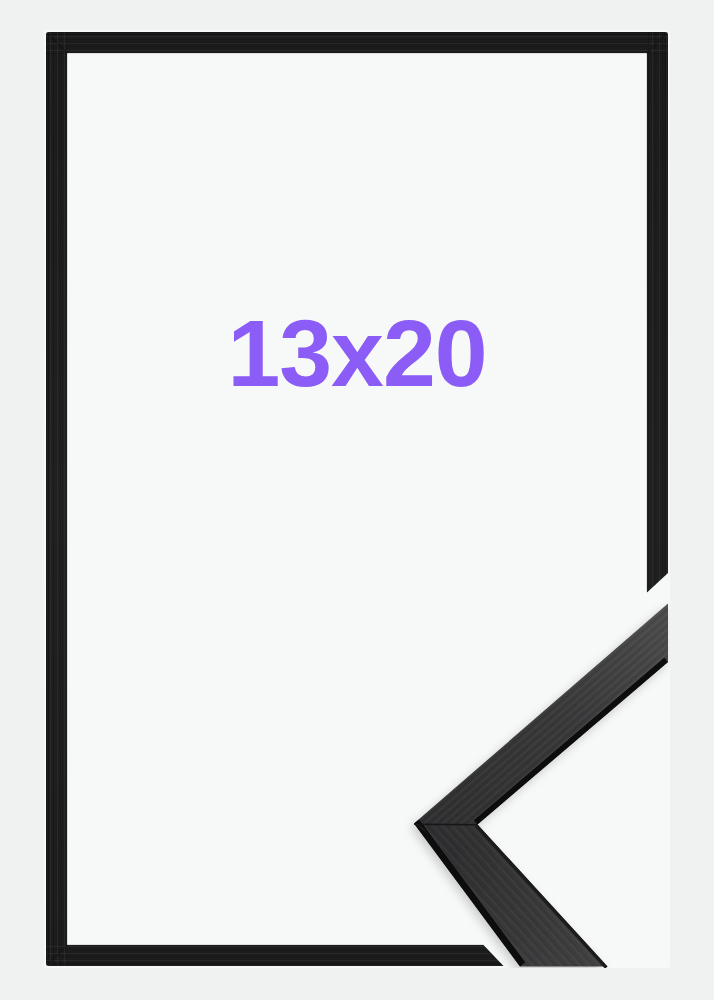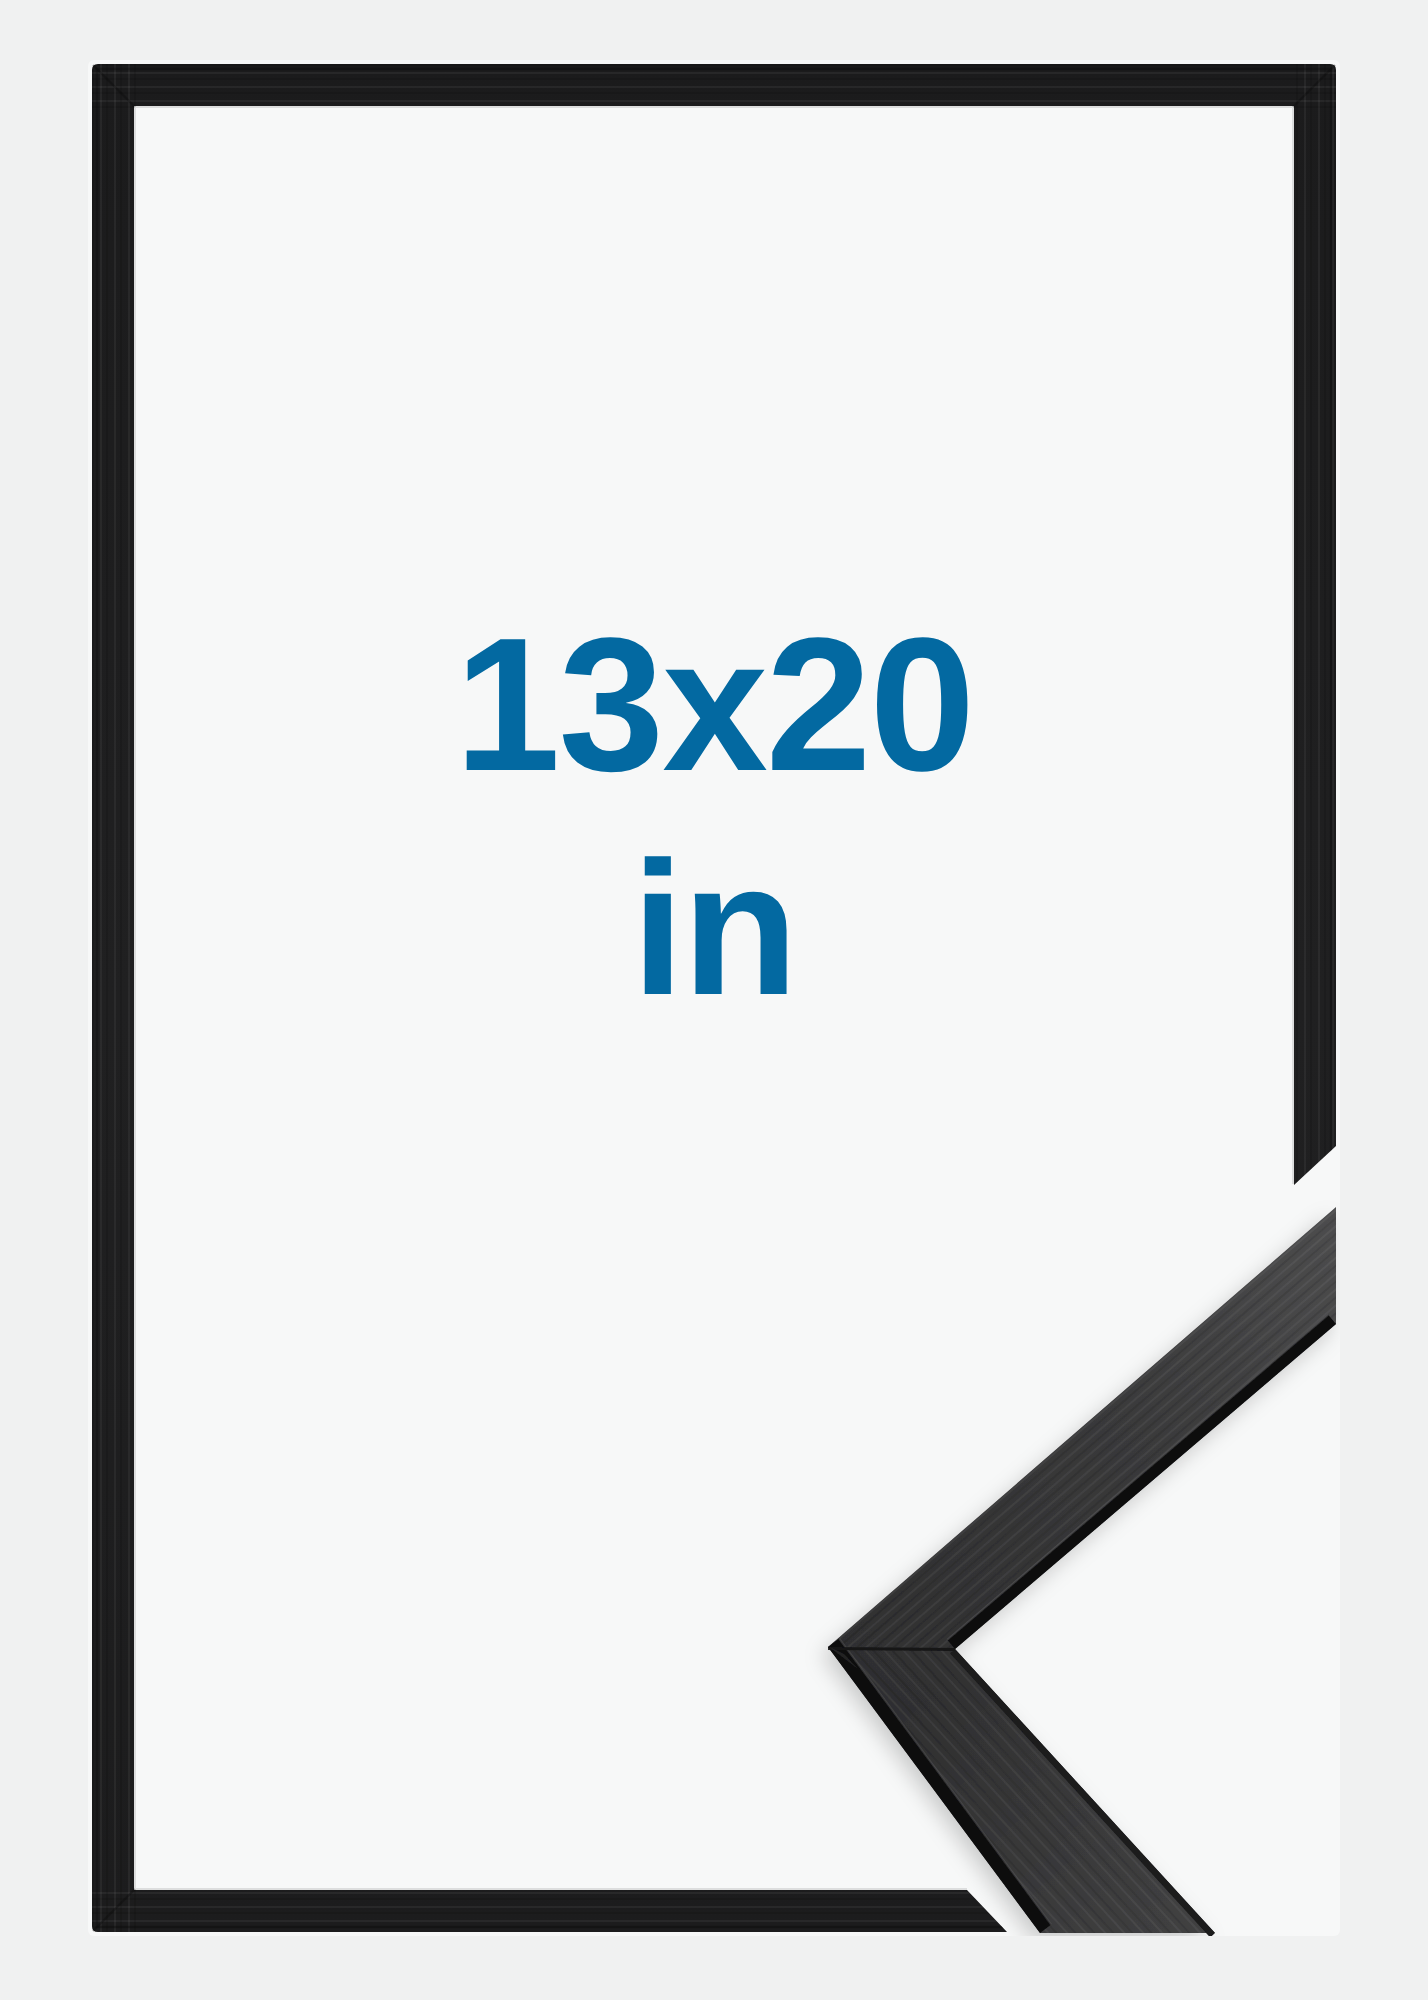--- a/index.html
+++ b/index.html
@@ -15,21 +15,21 @@
   .size-label{
     position:absolute;
     left:0;top:297px;
     width:714px;
     text-align:center;
     font-family:"Liberation Sans", sans-serif;
     font-weight:700;
     font-size:95px;
     line-height:1.18;
     letter-spacing:-1px;
-    color:#0369a1;
+    color:#8b5cf6;
     user-select:none;
     pointer-events:none;
   }
 </style>
 </head>
 <body>
 
 <div class="stage">
 
   <svg class="photo-svg" width="714" height="1000" viewBox="0 0 714 1000">
@@ -116,16 +116,15 @@
 
         <line x1="414" y1="824.2" x2="477.5" y2="824.8" stroke="#141415" stroke-width="1.5" stroke-opacity="0.9"></line>
 
         <path d="M414,823 L429,834.5 L422,827 Z" fill="#232324"></path>
       </g>
     </g>
   </svg>
 
   <div class="size-label">
     <div>13x20</div>
-    <div>in</div>
   </div>
 
 </div>
 
 </body></html>

